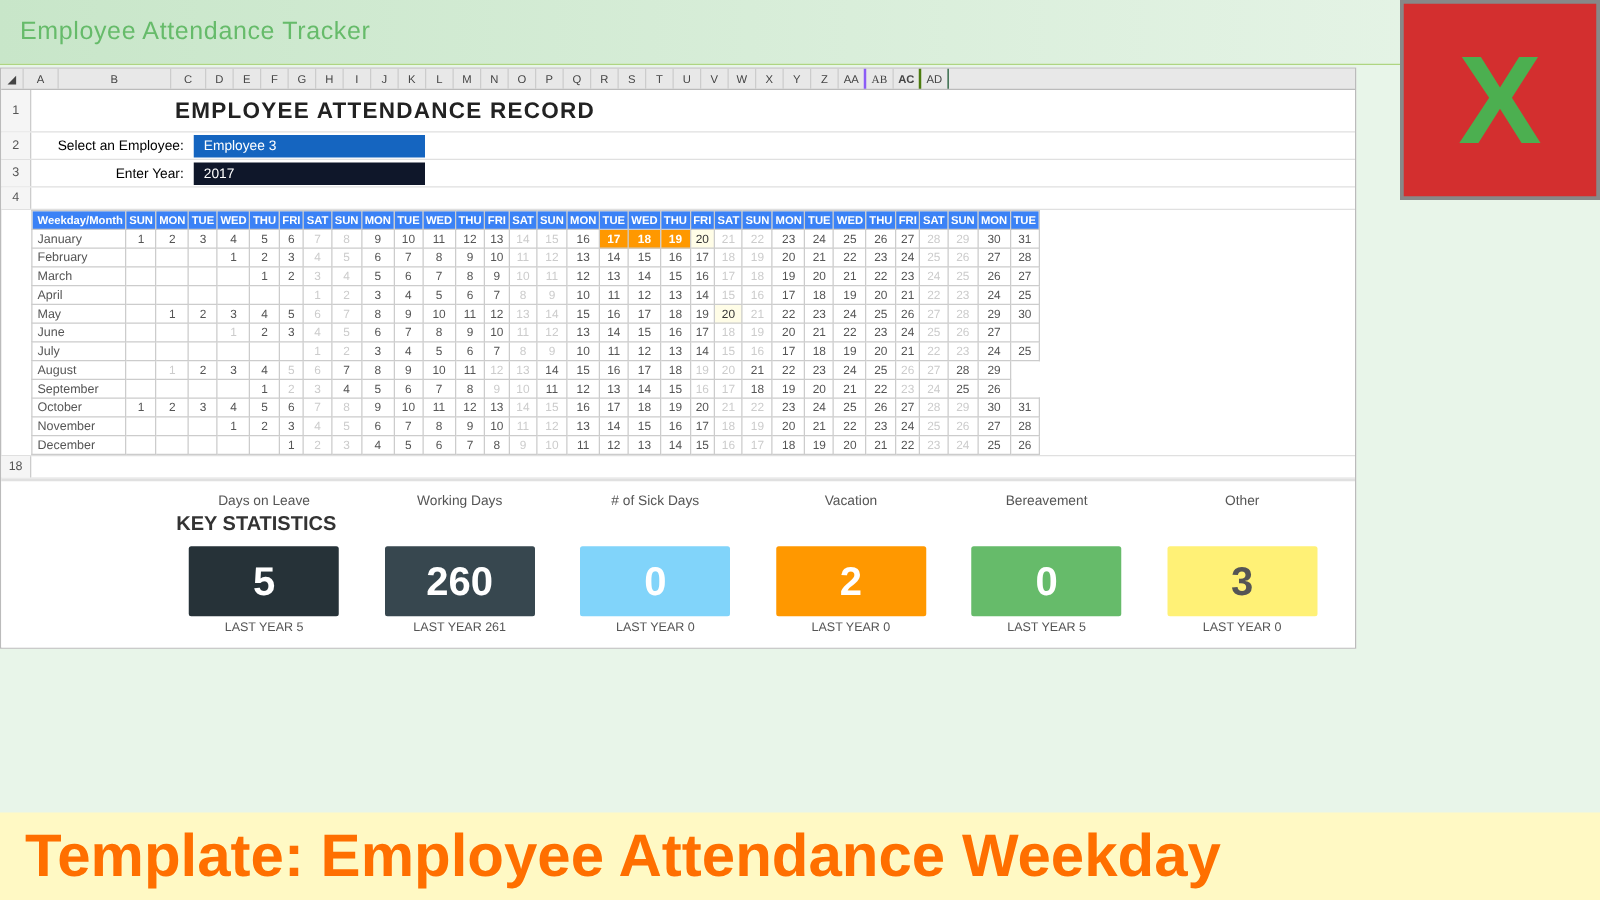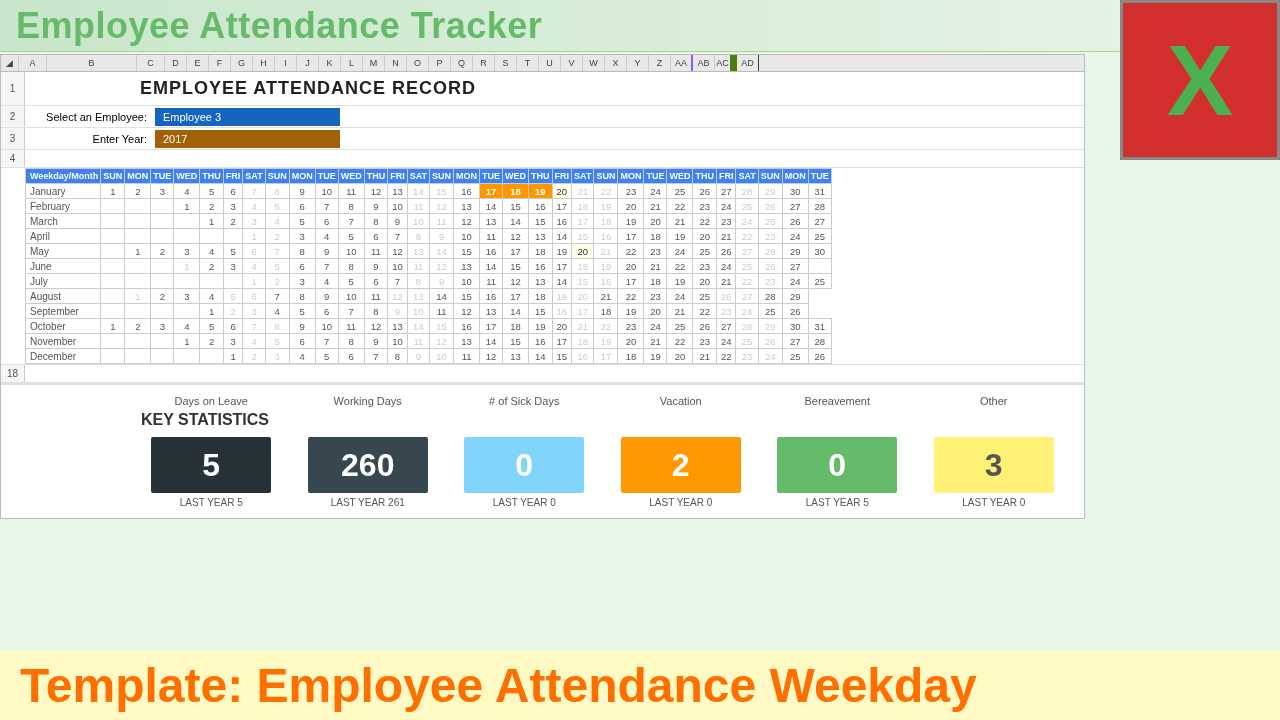--- a/index.html
+++ b/index.html
@@ -15,22 +15,22 @@
     
     #app-title-bar {
       background: linear-gradient(to right, #c8e6c9, #e8f5e9);
       padding: 8px 16px;
       border-bottom: 1px solid #aed581;
       height: 52px;
       display: flex;
       align-items: center;
     }
     #app-title-bar span {
-      font-size: 36px;
-      font-weight: bold;
+      font-size: 20px;
+      font-weight: normal;
       color: #66bb6a;
       letter-spacing: 0.5px;
     }
 
     
     #excel-logo {
       position: absolute;
       top: 0;
       right: 0;
       width: 160px;
@@ -244,22 +244,22 @@
     <div class="ss-col-h" style="width:22px; border-right:1px solid #ccc;">R</div>
     <div class="ss-col-h" style="width:22px; border-right:1px solid #ccc;">S</div>
     <div class="ss-col-h" style="width:22px; border-right:1px solid #ccc;">T</div>
     <div class="ss-col-h" style="width:22px; border-right:1px solid #ccc;">U</div>
     <div class="ss-col-h" style="width:22px; border-right:1px solid #ccc;">V</div>
     <div class="ss-col-h" style="width:22px; border-right:1px solid #ccc;">W</div>
     <div class="ss-col-h" style="width:22px; border-right:1px solid #ccc;">X</div>
     <div class="ss-col-h" style="width:22px; border-right:1px solid #ccc;">Y</div>
     <div class="ss-col-h" style="width:22px; border-right:1px solid #ccc;">Z</div>
     <div class="ss-col-h" style="width:22px; border-right:2px solid #8b5cf6;">AA</div>
-    <div class="ss-col-h" style="width:22px; border-right:1px solid #ccc;">AB</div>
-    <div class="ss-col-h" style="width:22px; border-right:7px solid #4d7c0f;">AC</div>
+    <div class="ss-col-h" style="width:22px; border-right:1px solid #ccc;font-family:Liberation Serif, serif;">AB</div>
+    <div class="ss-col-h" style="width:22px; border-right:2px solid #4d7c0f;font-weight:bold;">AC</div>
     <div class="ss-col-h" style="width:22px;">AD</div>
   </div>
 
   <div class="ss-row" style="height:34px; align-items:center; border-bottom:1px solid #e0e0e0;">
     <div class="row-num">1</div>
     <div style="flex:1; padding-left:115px;">
       <span id="record-title" style="font-size:18px; font-weight:bold; color:#222; letter-spacing:1px;">EMPLOYEE ATTENDANCE RECORD</span>
     </div>
   </div>
 
@@ -267,21 +267,21 @@
     <div class="row-num">2</div>
     <div style="width:130px; text-align:right; padding-right:8px; font-size:11px;">Select an Employee:</div>
     <div style="background:#1565c0; color:white; font-size:11px; padding:2px 8px; width:185px; height:18px; display:flex; align-items:center;">
       <span>Employee 3</span>
     </div>
   </div>
 
   <div class="ss-row" style="height:22px; align-items:center; border-bottom:1px solid #e0e0e0;">
     <div class="row-num">3</div>
     <div style="width:130px; text-align:right; padding-right:8px; font-size:11px;">Enter Year:</div>
-    <div style="background:#a16207; color:white; font-size:11px; padding:2px 8px; width:185px; height:18px; display:flex; align-items:center;">
+    <div style="background:#0f172a; color:white; font-size:11px; padding:2px 8px; width:185px; height:18px; display:flex; align-items:center;">
       <span>2017</span>
     </div>
   </div>
 
   <div class="ss-row" style="height:16px; border-bottom:1px solid #e0e0e0;">
     <div class="row-num">4</div>
   </div>
 
   <div class="ss-row" style="align-items:flex-start; border-bottom:1px solid #e0e0e0;">
     <div style="display:flex; flex-direction:column;">

